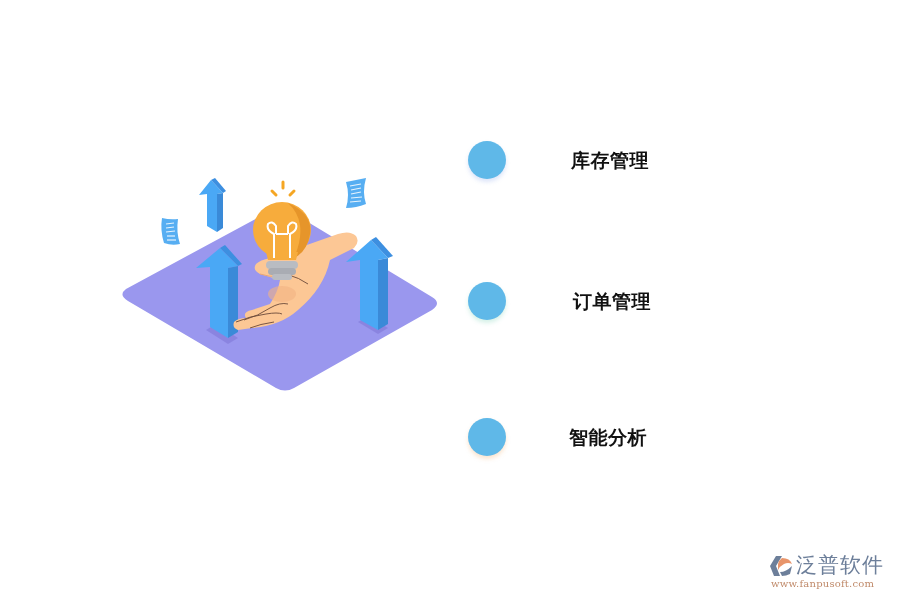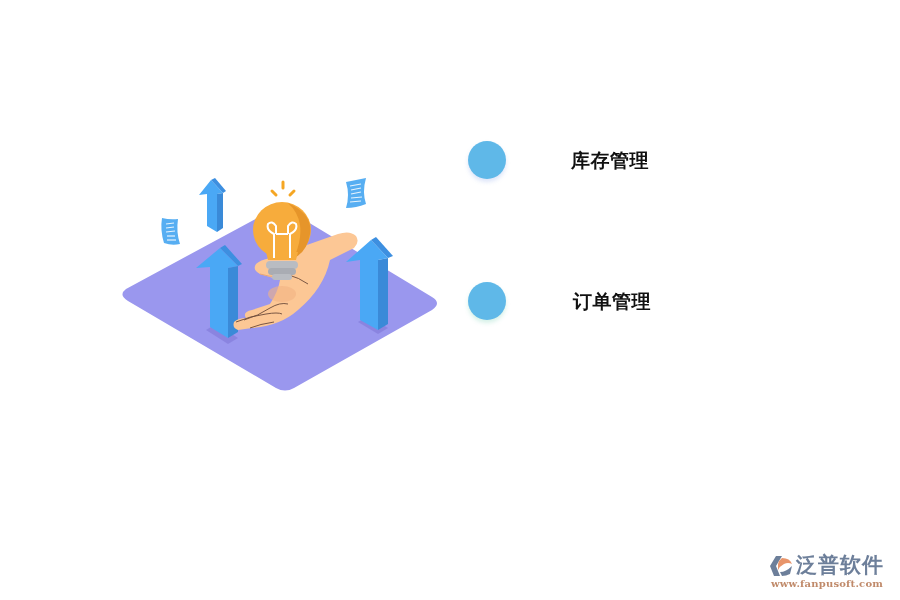--- a/index.html
+++ b/index.html
@@ -62,21 +62,20 @@
     .feature-item.i0 .feature-label { left: 103px; }
     .feature-item.i1 .feature-label { left: 105px; }
     .feature-item.i2 .feature-label { left: 101px; }
 
     .brand {
       position: absolute;
       left: 768px;
       top: 552px;
       width: 126px;
       height: 40px;
-      font-weight: bold;
     }
     .brand-logo {
       position: absolute;
       left: 0;
       top: 2px;
       width: 26px;
       height: 24px;
     }
     .brand-name {
       position: absolute;
@@ -189,20 +188,24 @@
 
 <div class="feature-list">
   <div class="feature-item i0">
     <div class="feature-dot"></div>
     <div class="feature-label">库存管理</div>
   </div>
   <div class="feature-item i1">
     <div class="feature-dot"></div>
     <div class="feature-label">订单管理</div>
   </div>
+  <div class="feature-item i2">
+    <div class="feature-dot"></div>
+    <div class="feature-label">智能分析</div>
+  </div>
 </div>
 
 <div class="brand">
   <div class="brand-logo">
     <svg width="26" height="24" viewBox="0 0 26 24" xmlns="http://www.w3.org/2000/svg">
       <path d="M 8 2 L 14 2 L 8 12 L 12 22 L 6 22 L 2 12 Z" fill="#6d7f9a"></path>
       <path d="M 14 4 Q 22 4 24 10 Q 20 8 16 10 Q 12 12 10 16 L 10 10 Q 11 6 14 4 Z" fill="#e8956b"></path>
       <path d="M 12 18 Q 18 18 24 12 L 22 20 Q 18 22 14 22 Z" fill="#6d7f9a"></path>
     </svg>
   </div>

